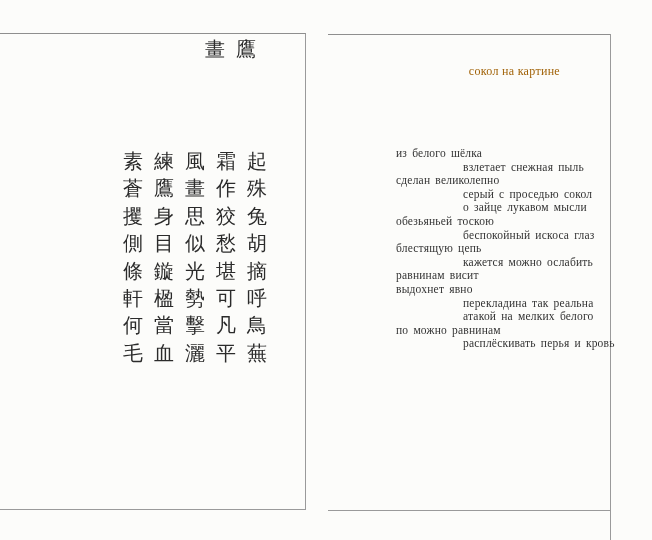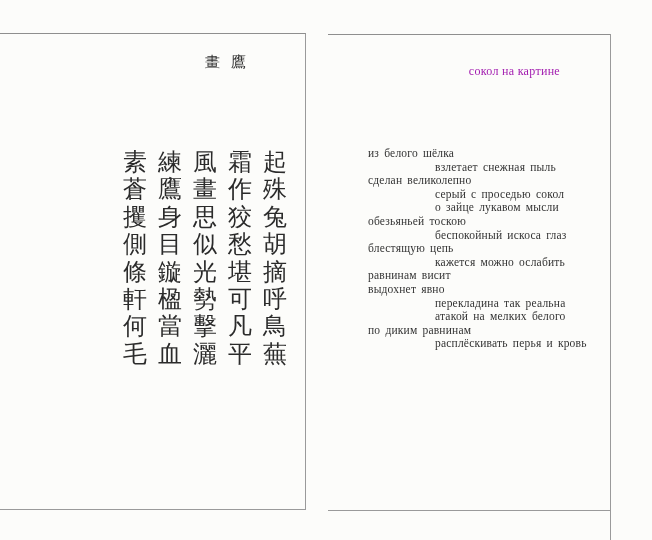--- a/index.html
+++ b/index.html
@@ -35,60 +35,61 @@
   .right-page-edge {
     position: absolute;
     left: 610px; top: 34px;
     width: 1px; height: 506px;
     background: #9a9a9a;
   }
 
   
   .cn-title {
     position: absolute;
-    left: 205px; top: 53px;
-    font-size: 15px;
+    left: 205px; top: 36px;
+    font-size: 20px;
     letter-spacing: 11px;
     font-family: "DejaVu Serif", serif;
     white-space: nowrap;
     color: #2b2b2b;
   }
   .cn-poem {
     position: absolute;
     left: 123px; top: 148px;
   }
   .cn-row {
-    font-size: 24px;
+    font-size: 20px;
     line-height: 27.4px;
     letter-spacing: 11px;
     font-family: Liberation Sans, sans-serif;
     white-space: nowrap;
     color: #2b2b2b;
   }
 
   
   .ru-title {
     position: absolute;
     top: 64px; right: 92px;
     font-size: 12px;
     letter-spacing: 0.3px;
-    color: #a21caf;
+    color: #a16207;
     white-space: nowrap;
   }
   .ru-poem {
     position: absolute;
     left: 368px; top: 147px;
     font-size: 11.5px;
     letter-spacing: 0.2px;
     word-spacing: 2px;
     color: #333;
   }
   .ru-line {
     line-height: 13.6px;
     white-space: nowrap;
+    margin-left: 28px;
   }
   .ru-line.indent {
     padding-left: 67px;
   }
 
   
   .folio {
     position: absolute;
     left: 653px;
     width: 20px;
@@ -129,18 +130,18 @@
   <div class="ru-line indent">серый с проседью сокол</div>
   <div class="ru-line indent">о зайце лукавом мысли</div>
   <div class="ru-line">обезьяньей тоскою</div>
   <div class="ru-line indent">беспокойный искоса глаз</div>
   <div class="ru-line">блестящую цепь</div>
   <div class="ru-line indent">кажется можно ослабить</div>
   <div class="ru-line">равнинам висит</div>
   <div class="ru-line">выдохнет явно</div>
   <div class="ru-line indent">перекладина так реальна</div>
   <div class="ru-line indent">атакой  на мелких белого</div>
-  <div class="ru-line">по диким равнинам</div>
+  <div class="ru-line">по можно равнинам</div>
   <div class="ru-line indent">расплёскивать перья и кровь</div>
 </div>
 
 <div class="folio folio-42">42</div>
 <div class="folio folio-43">43</div>
 
 </body></html>

